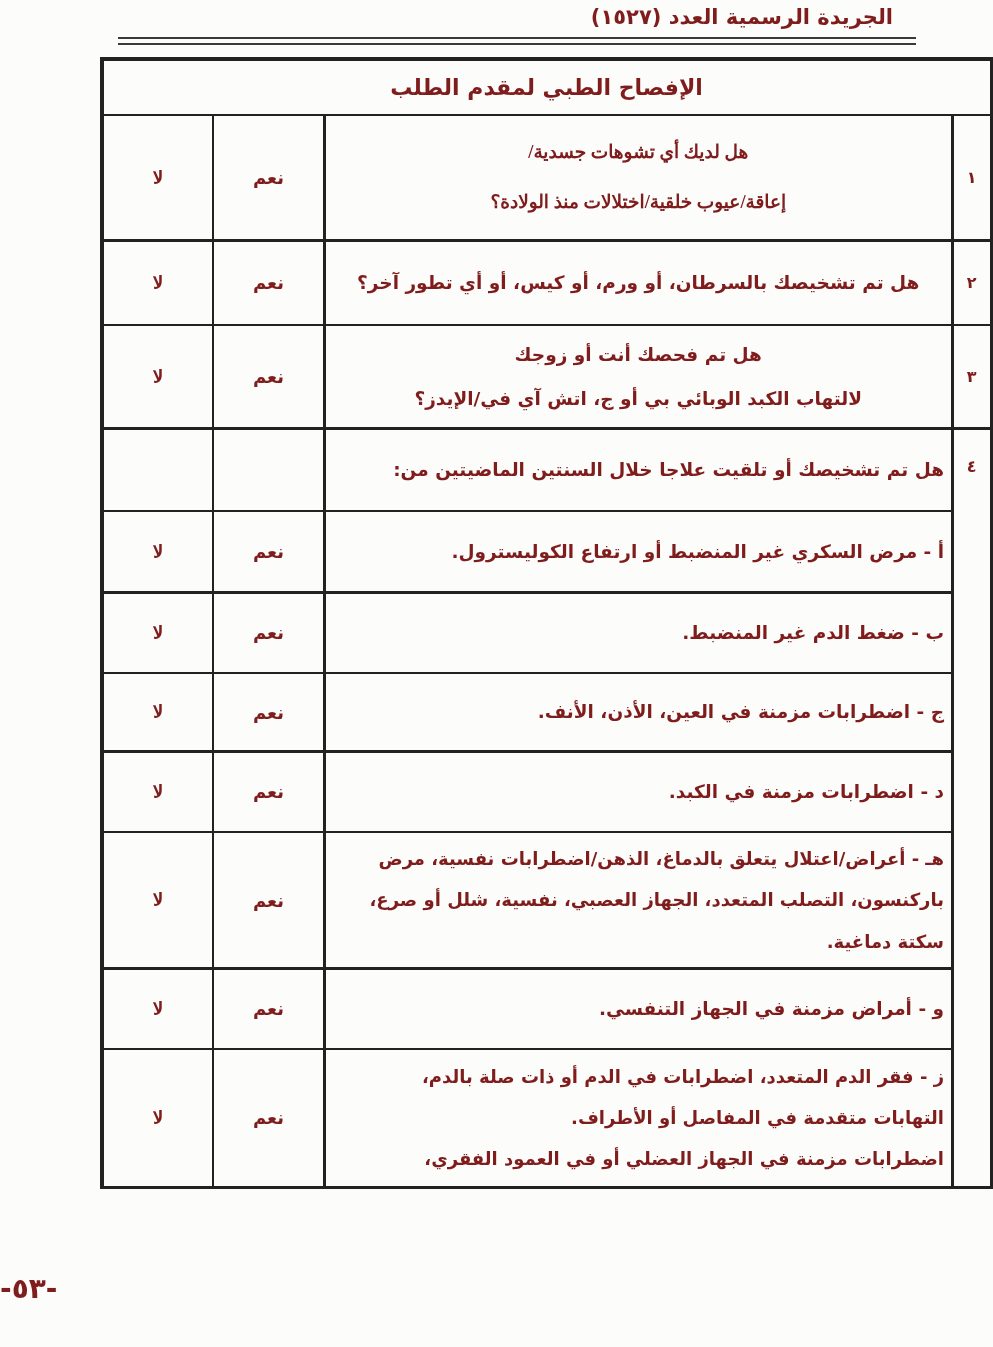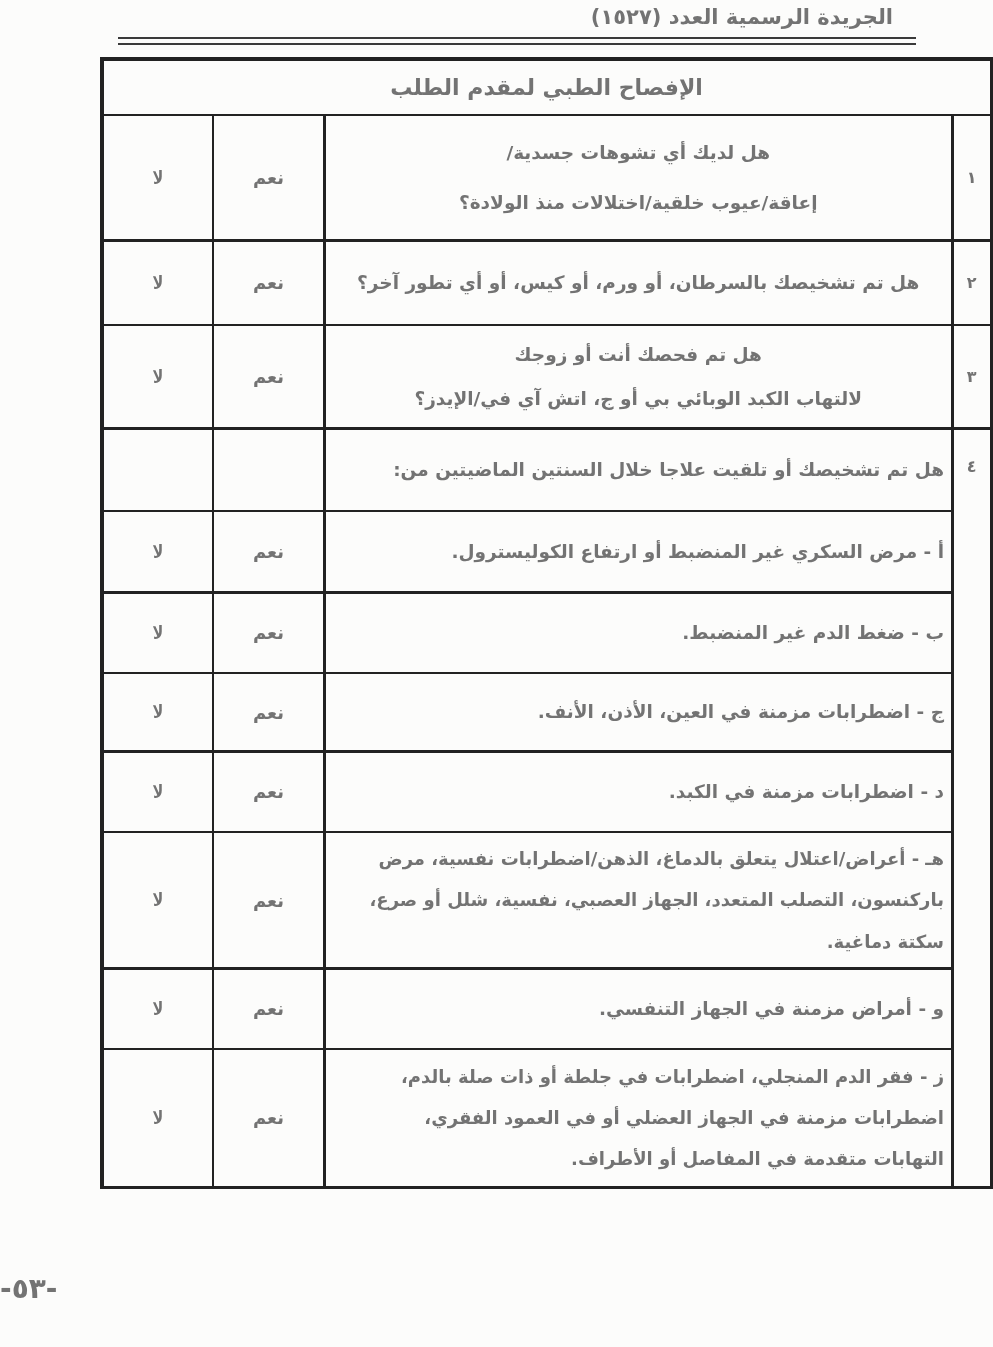--- a/index.html
+++ b/index.html
@@ -4,21 +4,21 @@
 <style>
   html,body{margin:0;padding:0;background:#e9e9e9;}
   .page{
     position:relative;
     width:993px;height:1347px;
     background:#fcfcfb;
     overflow:hidden;
     direction:rtl;
     font-family:"DejaVu Sans", sans-serif;
     font-weight:bold;
-    color:#737373;
+    color:#7f1d1d;
   }
   
   .gazette-header{
     position:absolute;top:5px;right:100px;
     font-size:21px;letter-spacing:0;
   }
   .header-rule{
     position:absolute;top:37px;left:118px;width:798px;height:4px;
     border-top:2px solid #3a3a3a;border-bottom:2px solid #3a3a3a;
   }
@@ -53,21 +53,21 @@
     padding-top:27px;
     font-size:16px;
   }
   .q-cell{
     grid-column:2;
     font-size:18.5px;
     line-height:1.4;
   }
   .q-center{align-items:center;text-align:center;}
   .q-right{align-items:flex-end;text-align:right;padding:0 7px;}
-  .q-lh-wide{line-height:2.65;}
+  .q-lh-wide{line-height:2.65;font-family:Liberation Serif, serif;}
   .q-lh-mid{line-height:2.35;}
   .q-lh-para{line-height:2.3;font-size:18px;}
   .yes-cell{grid-column:3;font-size:18px;}
   .no-cell{grid-column:4;font-size:18px;font-family:Liberation Mono, monospace;}
   .qline{width:100%;}
   .q-center .qline{text-align:center;}
   
   .page-footer{
     position:absolute;top:1272px;left:0;width:100%;
     text-align:left;font-size:28px;
@@ -147,23 +147,23 @@
     <div class="cell yes-cell" style="grid-row:10">نعم</div>
     <div class="cell no-cell" style="grid-row:10">لا</div>
 
     <div class="cell q-cell q-right" style="grid-row:11">
       <div class="qline">و - أمراض مزمنة في الجهاز التنفسي.</div>
     </div>
     <div class="cell yes-cell" style="grid-row:11">نعم</div>
     <div class="cell no-cell" style="grid-row:11">لا</div>
 
     <div class="cell q-cell q-right q-lh-para" style="grid-row:12">
-      <div class="qline">ز - فقر الدم المنجلي، اضطرابات في جلطة أو ذات صلة بالدم،</div>
+      <div class="qline">ز - فقر الدم المتعدد، اضطرابات في الدم أو ذات صلة بالدم،</div>
+      <div class="qline">التهابات متقدمة في المفاصل أو الأطراف.</div>
       <div class="qline">اضطرابات مزمنة في الجهاز العضلي أو في العمود الفقري،</div>
-      <div class="qline">التهابات متقدمة في المفاصل أو الأطراف.</div>
     </div>
     <div class="cell yes-cell" style="grid-row:12">نعم</div>
     <div class="cell no-cell" style="grid-row:12">لا</div>
 
   </div>
 
   <div class="page-footer">-٥٣-</div>
 
 </div>
 

